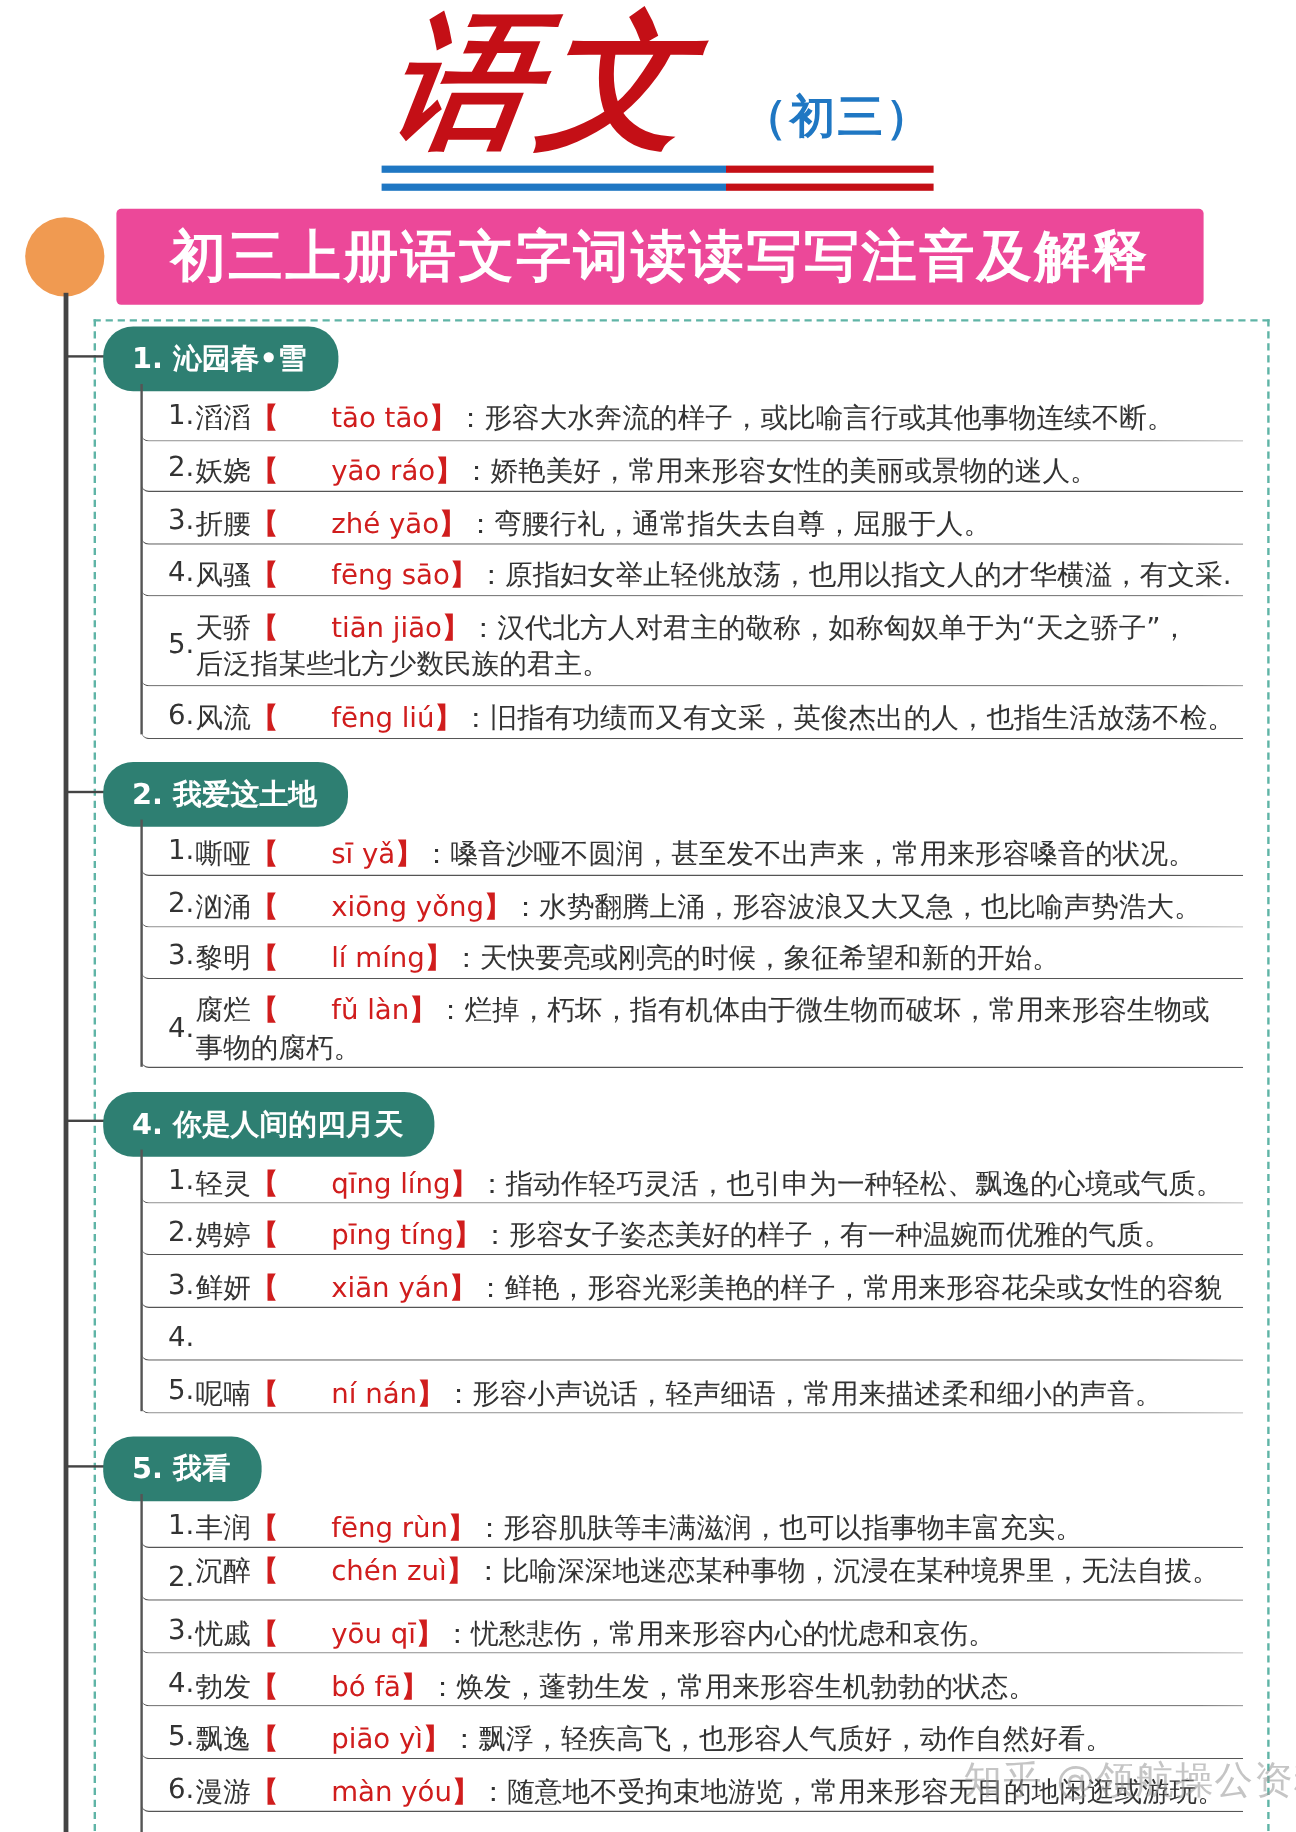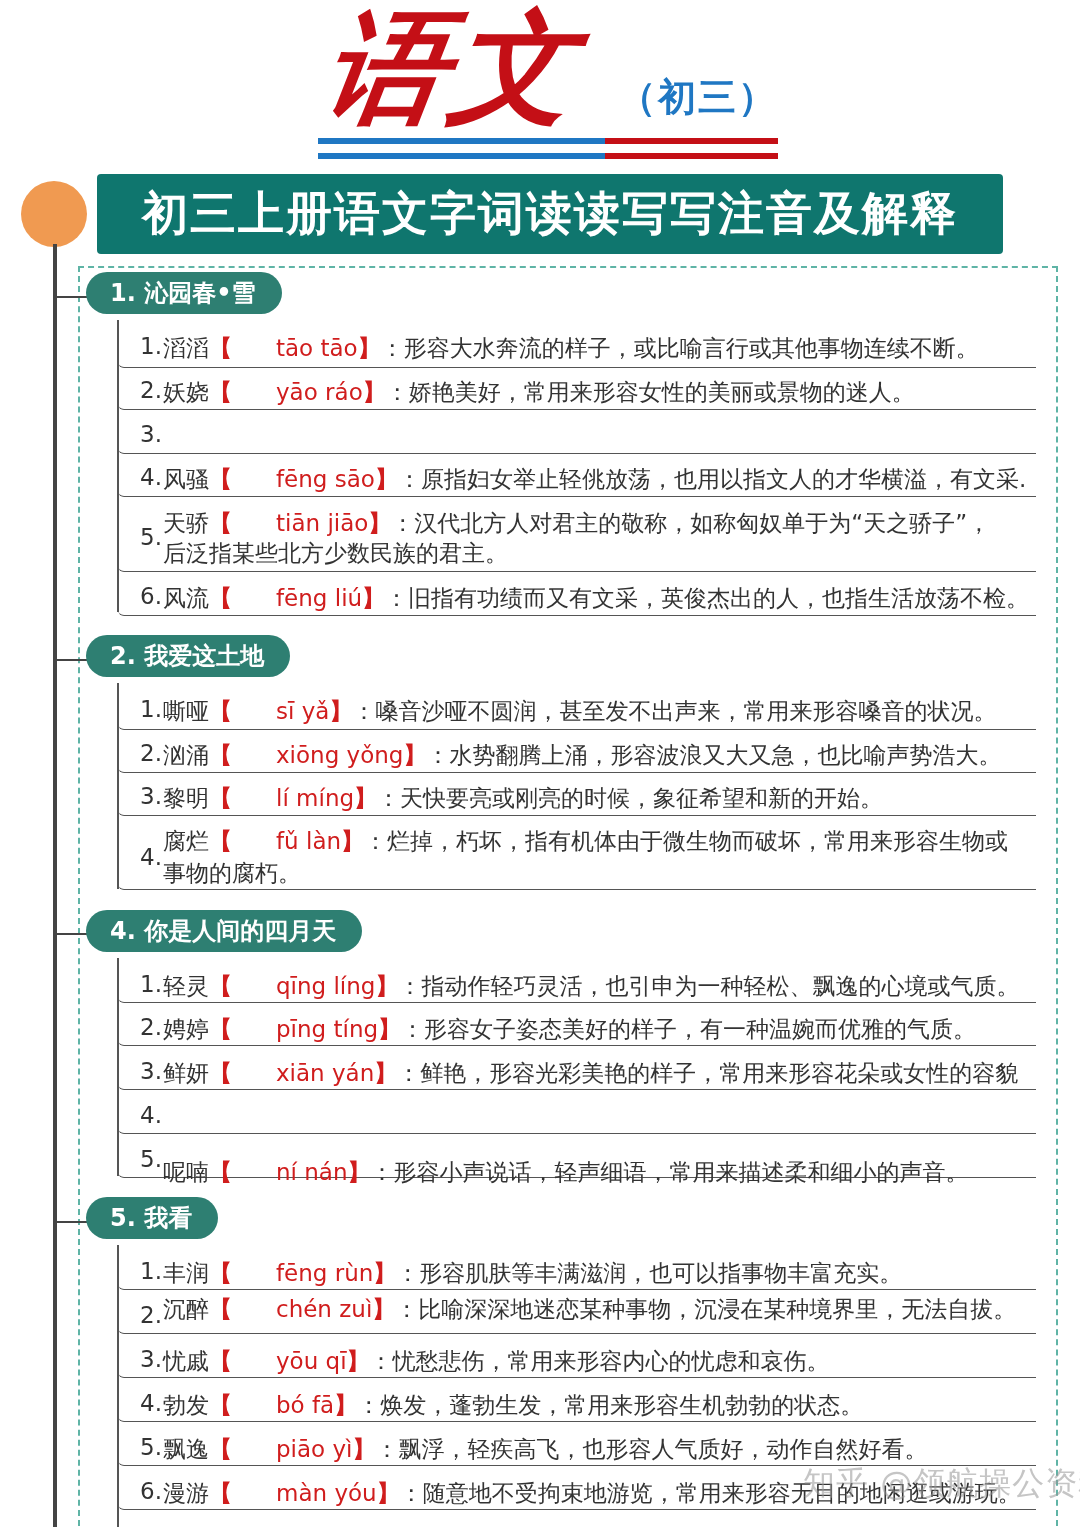--- a/index.html
+++ b/index.html
@@ -15,32 +15,32 @@
               letter-spacing:2px; }
   .logo-bar { position:absolute; left:0; height:6px; width:460px; }
   .logo-bar.b1 { top:138px; }
   .logo-bar.b2 { top:153px; }
   .logo-bar .blue { position:absolute; left:0; top:0; height:100%; width:287px; background:var(--bar-blue); }
   .logo-bar .red  { position:absolute; left:287px; top:0; height:100%; width:173px; background:var(--bar-red); }
 
   
   .root-dot { position:absolute; left:21px; top:181px; width:66px; height:66px; border-radius:50%; background:#f09a51; }
   .spine { position:absolute; left:53px; top:244px; width:4px; height:1290px; background:#444; }
-  .title-band { position:absolute; left:97px; top:174px; width:906px; height:80px; background:#0f766e;
+  .title-band { position:absolute; left:97px; top:174px; width:906px; height:80px; background:#ec4899;
                 border-radius:4px; color:#fff; font-size:46px; font-weight:bold;
                 display:flex; align-items:center; justify-content:center; letter-spacing:2px; }
 
   
   .container { position:absolute; left:78px; top:266px; width:980px; height:1280px;
                border:2px dashed #5fb4a6; border-bottom:none; box-sizing:border-box; }
 
   
   .section { position:absolute; left:0; width:1080px; }
   .branch { position:absolute; left:56px; height:2px; width:40px; background:#444; }
-  .pill { position:absolute; left:86px; height:42px; border-radius:25px; background:#2e7f72;
+  .pill { position:absolute; left:86px; height:54px; border-radius:25px; background:#2e7f72;
           color:#fff; font-weight:bold; font-size:24px; display:flex; align-items:center;
           padding:0 26px 0 24px; box-sizing:border-box; white-space:nowrap; }
   .pill-line { position:absolute; left:117px; width:2px; background:#555; }
 
   .entry { position:absolute; left:118px; width:918px; border-bottom:1.5px solid #555;
            border-bottom-left-radius:6px; font-size:23px; color:#333; box-sizing:border-box;
            white-space:nowrap; }
   .entry .num { position:absolute; left:22px; }
   .entry .line1 { position:absolute; left:45px; }
   .entry .line2 { position:absolute; left:45px; }
@@ -80,20 +80,21 @@
   <div class="entry" style="top:328px;height:40px;">
     <span class="num" style="top:5px;">1.</span>
     <span class="line1" style="top:5px;"><span>滔滔</span><span class="br">【</span><span class="py">tāo tāo</span><span class="br">】</span>：<span>形容大水奔流的样子，或比喻言行或其他事物连续不断。</span></span>
   </div>
   <div class="entry" style="top:370px;height:40px;">
     <span class="num" style="top:7px;">2.</span>
     <span class="line1" style="top:7px;"><span>妖娆</span><span class="br">【</span><span class="py">yāo ráo</span><span class="br">】</span>：<span>娇艳美好，常用来形容女性的美丽或景物的迷人。</span></span>
   </div>
   <div class="entry" style="top:414px;height:40px;">
     <span class="num" style="top:7px;">3.</span>
+    <span class="line1" style="top:7px;"><span>折腰</span><span class="br">【</span><span class="py">zhé yāo</span><span class="br">】</span>：<span>弯腰行礼，通常指失去自尊，屈服于人。</span></span>
   </div>
   <div class="entry" style="top:457px;height:40px;">
     <span class="num" style="top:7px;">4.</span>
     <span class="line1" style="top:7px;"><span>风骚</span><span class="br">【</span><span class="py">fēng sāo</span><span class="br">】</span>：<span>原指妇女举止轻佻放荡，也用以指文人的才华横溢，有文采.</span></span>
   </div>
   <div class="entry" style="top:500px;height:72px;">
     <span class="num" style="top:24px;">5.</span>
     <span class="line1" style="top:8px;"><span>天骄</span><span class="br">【</span><span class="py">tiān jiāo</span><span class="br">】</span>：<span>汉代北方人对君主的敬称，如称匈奴单于为“天之骄子”，</span></span>
     <span class="line2" style="top:38px;">后泛指某些北方少数民族的君主。</span>
   </div>
@@ -142,21 +143,21 @@
   </div>
   <div class="entry" style="top:1050px;height:40px;">
     <span class="num" style="top:8px;">3.</span>
     <span class="line1" style="top:8px;"><span>鲜妍</span><span class="br">【</span><span class="py">xiān yán</span><span class="br">】</span>：<span>鲜艳，形容光彩美艳的样子，常用来形容花朵或女性的容貌</span></span>
   </div>
   <div class="entry" style="top:1094px;height:40px;">
     <span class="num" style="top:8px;">4.</span>
   </div>
   <div class="entry" style="top:1138px;height:40px;">
     <span class="num" style="top:8px;">5.</span>
-    <span class="line1" style="top:19px;"><span>呢喃</span><span class="br">【</span><span class="py">ní nán</span><span class="br">】</span>：<span>形容小声说话，轻声细语，常用来描述柔和细小的声音。</span></span>
+    <span class="line1" style="top:8px;"><span>呢喃</span><span class="br">【</span><span class="py">ní nán</span><span class="br">】</span>：<span>形容小声说话，轻声细语，常用来描述柔和细小的声音。</span></span>
   </div>
 </div>
 
 <div class="section">
   <div class="branch" style="top:1221px;"></div>
   <div class="pill" style="top:1197px;">5. 我看</div>
   <div class="pill-line" style="top:1245px;height:290px;"></div>
 
   <div class="entry" style="top:1250px;height:40px;">
     <span class="num" style="top:8px;">1.</span>

